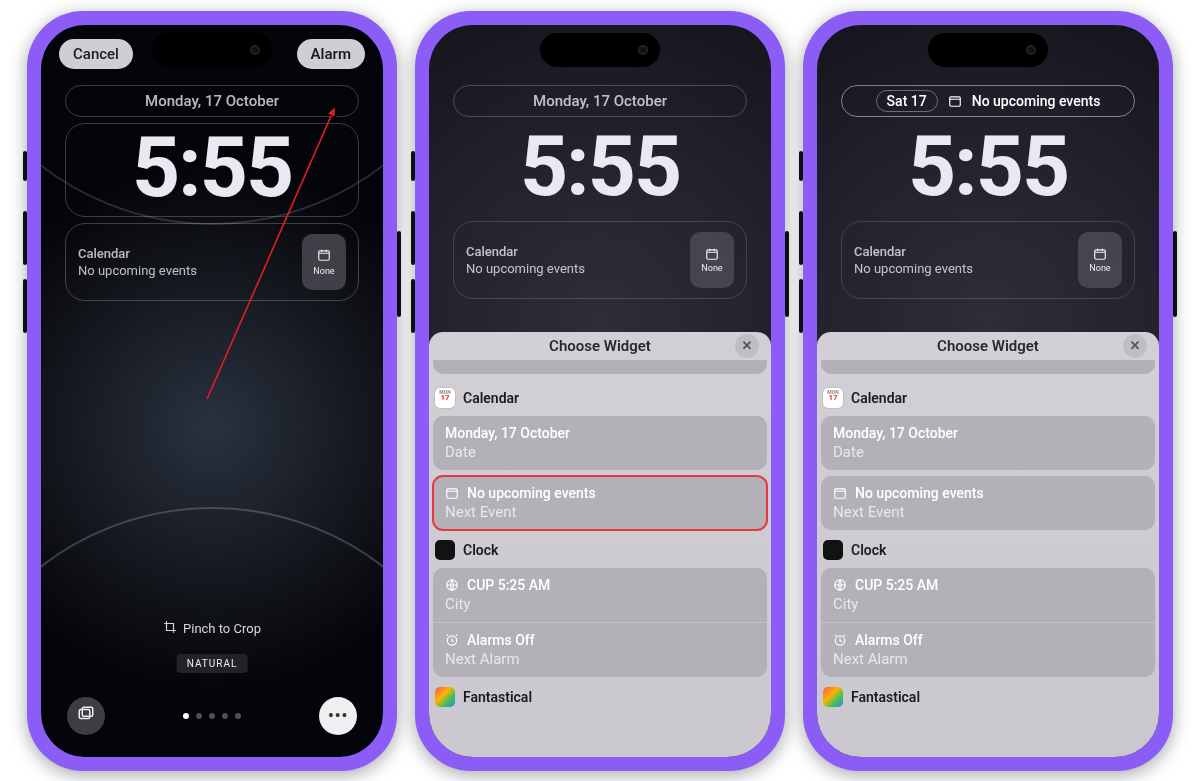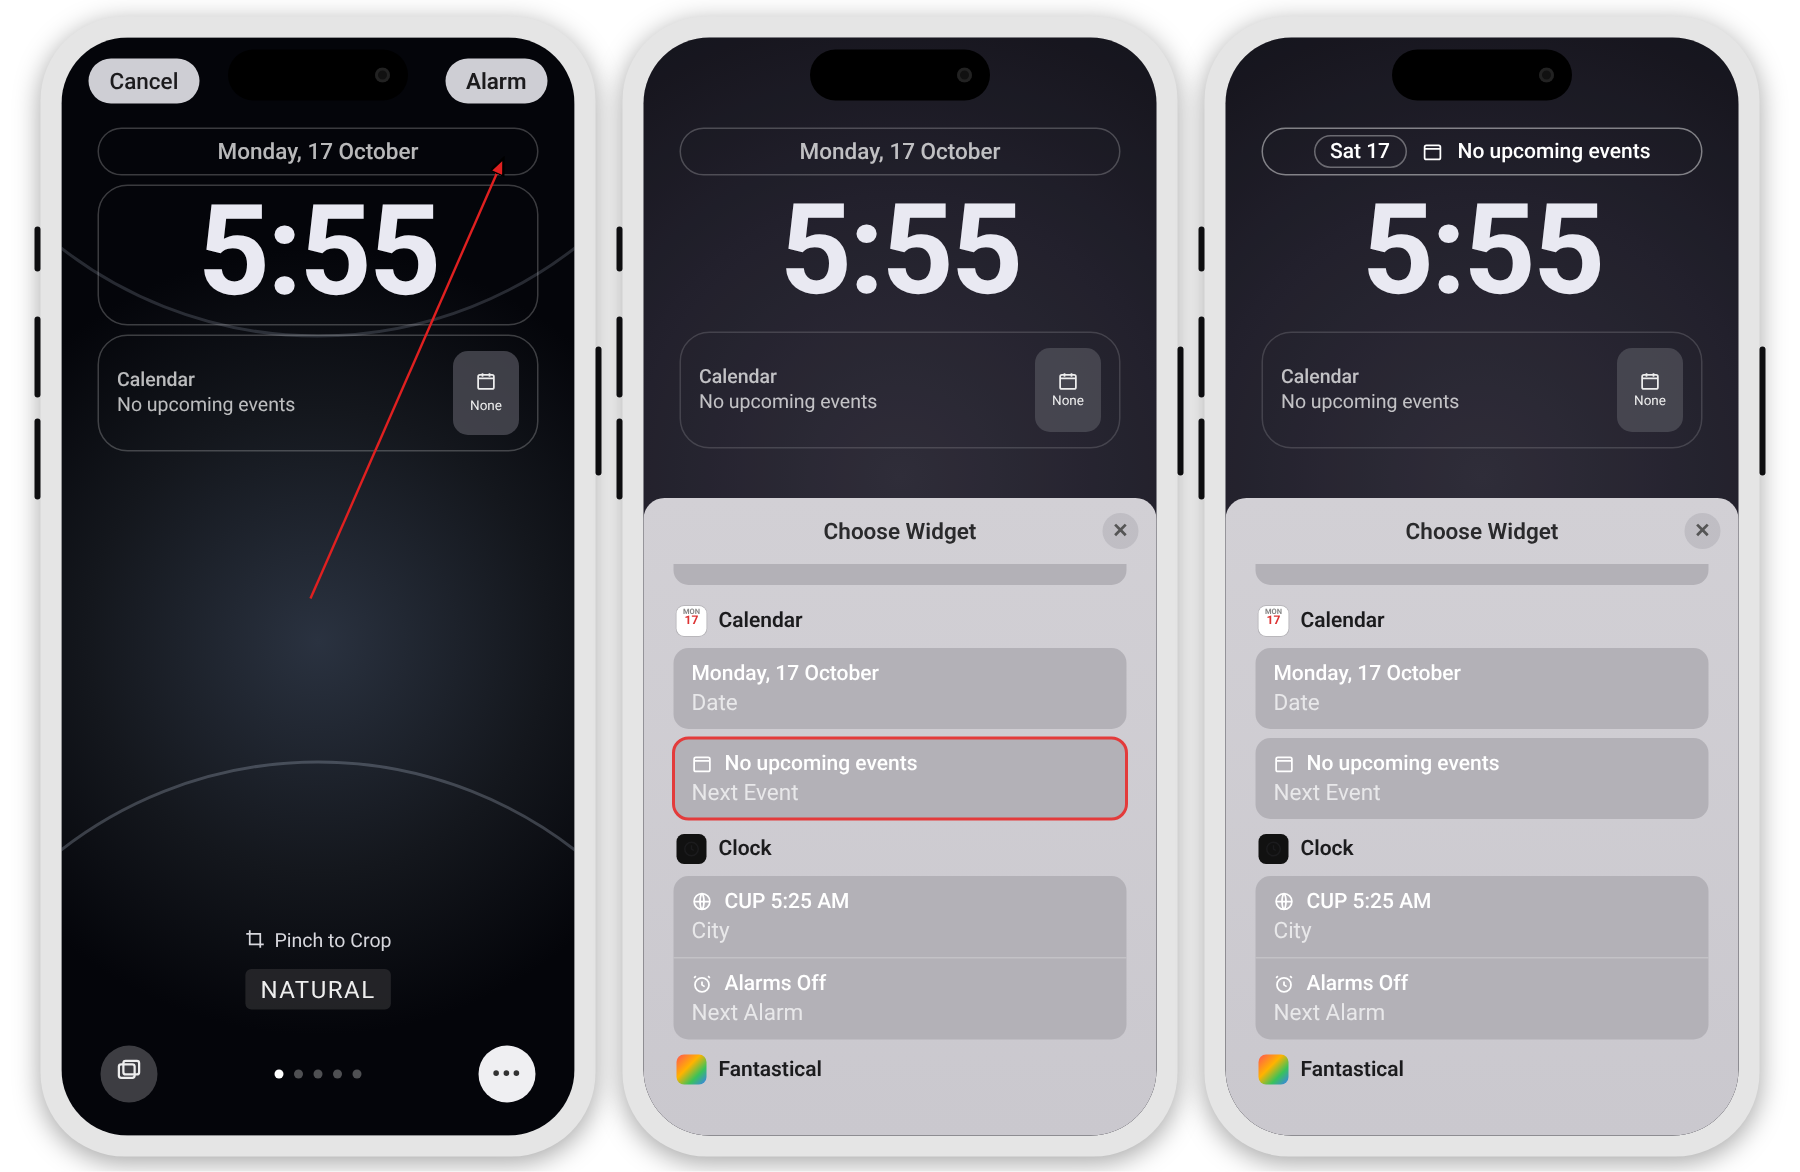--- a/index.html
+++ b/index.html
@@ -6,21 +6,21 @@
     --phone-w: 370px;
     --phone-h: 760px;
     --text-dim: rgba(255,255,255,0.72);
     --text-dimmer: rgba(255,255,255,0.45);
     --panel-bg: #c8c6cc;
     --panel-row: #b3b1b7;
   }
   *{box-sizing:border-box; font-family:-apple-system,BlinkMacSystemFont,"Segoe UI",Roboto,Helvetica,Arial,sans-serif;}
   body{margin:0; background:#fff; display:flex; justify-content:center;}
   .stage{width:1200px; height:781px; position:relative; display:flex; justify-content:space-around; align-items:center; padding:6px 18px;}
-  .phone{width:var(--phone-w); height:var(--phone-h); background:#e5e5e5; border-radius:56px; padding:14px; position:relative; box-shadow:0 4px 18px rgba(0,0,0,0.35);}
+  .phone{width:var(--phone-w); height:var(--phone-h); background:#8b5cf6; border-radius:56px; padding:14px; position:relative; box-shadow:0 4px 18px rgba(0,0,0,0.35);}
   .phone::before,.phone::after{content:""; position:absolute; background:#1a1a1c; border-radius:3px;}
   
   .btn-l1,.btn-l2,.btn-l3,.btn-r{position:absolute; background:#0e0e10; border-radius:3px;}
   .btn-l1{left:-4px; top:140px; width:4px; height:30px;}
   .btn-l2{left:-4px; top:200px; width:4px; height:54px;}
   .btn-l3{left:-4px; top:268px; width:4px; height:54px;}
   .btn-r{right:-4px; top:220px; width:4px; height:86px;}
   .screen{width:100%; height:100%; border-radius:44px; overflow:hidden; position:relative;
     background: radial-gradient(circle at 50% 55%, #2a3240 0%, #14171d 35%, #04050a 60%) , linear-gradient(#1b1e27,#03040a);}
   
@@ -43,34 +43,34 @@
   .time-box{width:100%; display:flex; justify-content:center;}
   
   .cal-row{width:100%; display:flex; align-items:center; justify-content:space-between; padding:10px 12px; gap:10px;}
   .cal-text{display:flex; flex-direction:column; gap:2px;}
   .cal-title{font-size:13px; color:var(--text-dim); font-weight:500;}
   .cal-sub{font-size:13px; color:var(--text-dim);}
   .none-btn{display:flex; flex-direction:column; align-items:center; justify-content:center; width:44px; height:56px; border-radius:10px; background:rgba(80,80,90,0.75); color:#eee; font-size:9px; gap:2px;}
   .none-btn svg{width:14px; height:14px;}
   
   .pinch{position:absolute; bottom:120px; left:0; right:0; display:flex; justify-content:center; align-items:center; gap:6px; color:#d7d7dd; font-size:13px;}
-  .filter-chip{position:absolute; bottom:84px; left:50%; transform:translateX(-50%); background:rgba(40,40,44,0.85); color:#eee; font-size:16px; letter-spacing:1px; padding:4px 10px; border-radius:4px;}
+  .filter-chip{position:absolute; bottom:84px; left:50%; transform:translateX(-50%); background:rgba(40,40,44,0.85); color:#eee; font-size:10px; letter-spacing:1px; padding:4px 10px; border-radius:4px;}
   .bottom-bar{position:absolute; bottom:22px; left:0; right:0; padding:0 26px; display:flex; align-items:center; justify-content:space-between;}
   .circ{width:38px; height:38px; border-radius:50%; background:rgba(230,230,235,0.25); display:flex; align-items:center; justify-content:center;}
   .circ.solid{background:#efeff2;}
   .dots{display:flex; gap:7px;}
   .dot{width:6px; height:6px; border-radius:50%; background:rgba(255,255,255,0.3);}
   .dot.on{background:#fff;}
   
   .arrow-svg{position:absolute; top:64px; left:48px; width:280px; height:320px; z-index:60; pointer-events:none;}
   
   .sheet{position:absolute; left:0; right:0; bottom:0; height:58%; background:linear-gradient(#d2d0d5,#cac8ce); border-radius:14px 14px 0 0; overflow:hidden; display:flex; flex-direction:column;}
-  .sheet-head{display:flex; align-items:center; justify-content:center; height:44px; position:relative; color:#2a2a2c; font-size:15px; font-weight:600;}
+  .sheet-head{display:flex; align-items:center; justify-content:center; height:28px; position:relative; color:#2a2a2c; font-size:15px; font-weight:600;}
   .sheet-close{position:absolute; right:12px; top:50%; transform:translateY(-50%); width:24px; height:24px; border-radius:50%; background:rgba(120,120,128,0.2); display:flex; align-items:center; justify-content:center; color:#555; font-size:13px;}
-  .sheet-body{flex:1; overflow:hidden; padding:0 20px 0; display:flex; flex-direction:column; gap:6px;}
+  .sheet-body{flex:1; overflow:hidden; padding:0 4px 0; display:flex; flex-direction:column; gap:6px;}
   .peek-row{height:14px; background:var(--panel-row); border-radius:0 0 10px 10px; margin:0 0 4px;}
   .section-head{display:flex; align-items:center; gap:8px; padding:4px 2px 2px; color:#1b1b1d; font-size:14px; font-weight:600;}
   .app-ico{width:20px; height:20px; border-radius:5px; background:#fff; display:flex; align-items:center; justify-content:center; font-size:8px; color:#d33; font-weight:700; position:relative; box-shadow:0 0 0 0.5px rgba(0,0,0,0.15);}
   .app-ico .m{position:absolute; top:1px; font-size:5px; color:#888;}
   .row-card{background:var(--panel-row); border-radius:10px; padding:9px 12px; display:flex; flex-direction:column; gap:2px; position:relative;}
   .row-main{font-size:14px; color:#fff; font-weight:500; display:flex; align-items:center; gap:8px;}
   .row-sub{font-size:15px; color:rgba(255,255,255,0.7);}
   .row-stack{background:var(--panel-row); border-radius:10px; overflow:hidden;}
   .row-stack .row-card{border-radius:0; background:transparent;}
   .row-stack .row-card + .row-card{border-top:1px solid rgba(255,255,255,0.22);}

